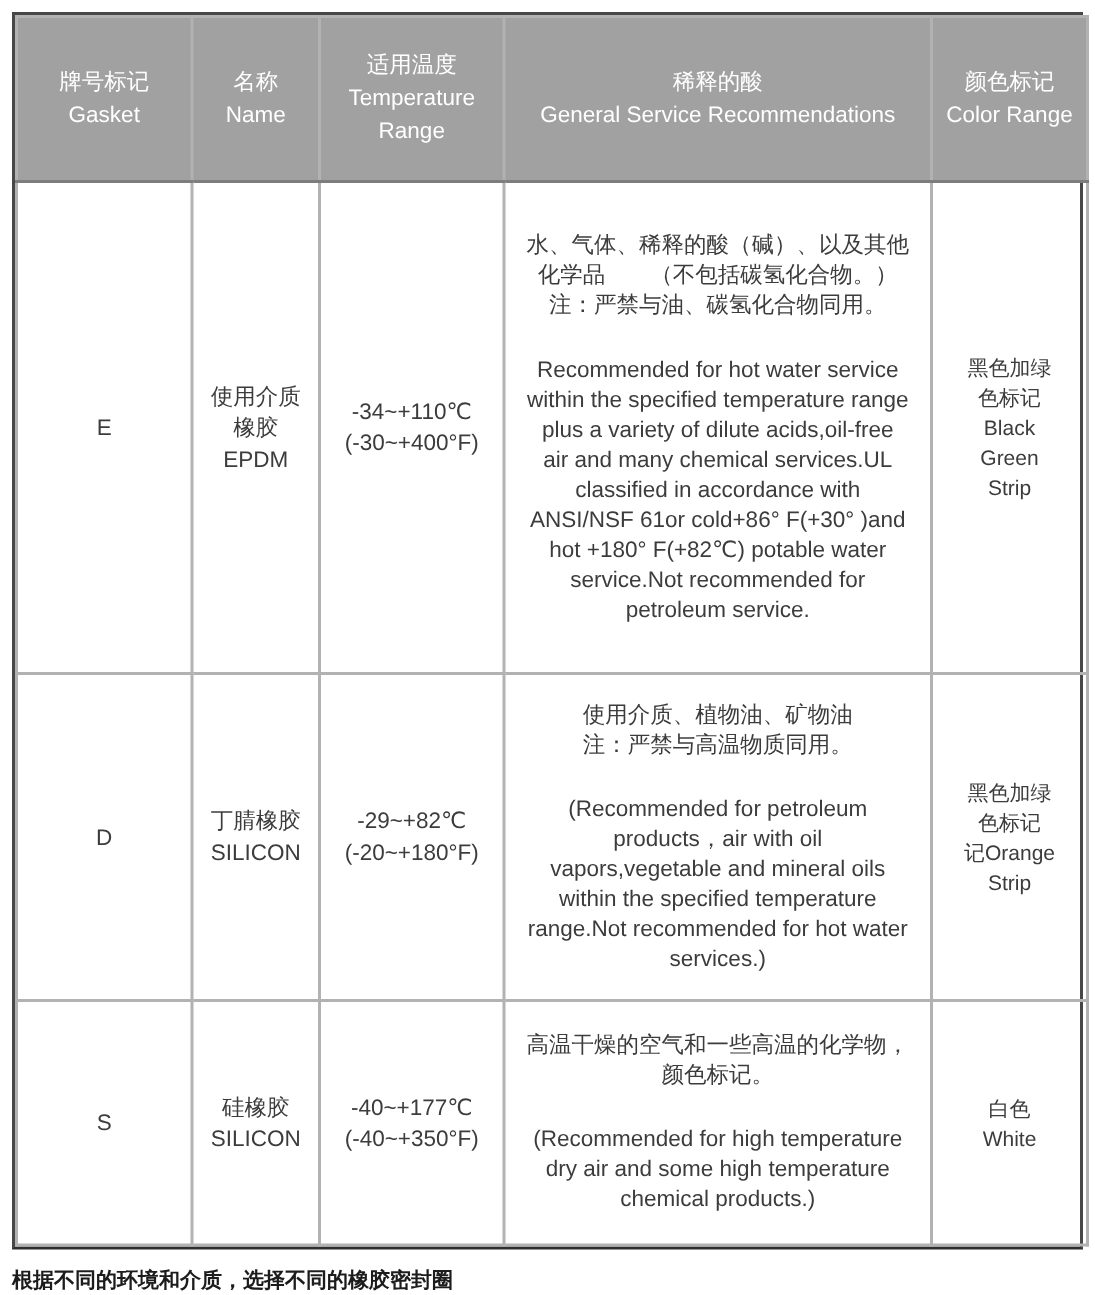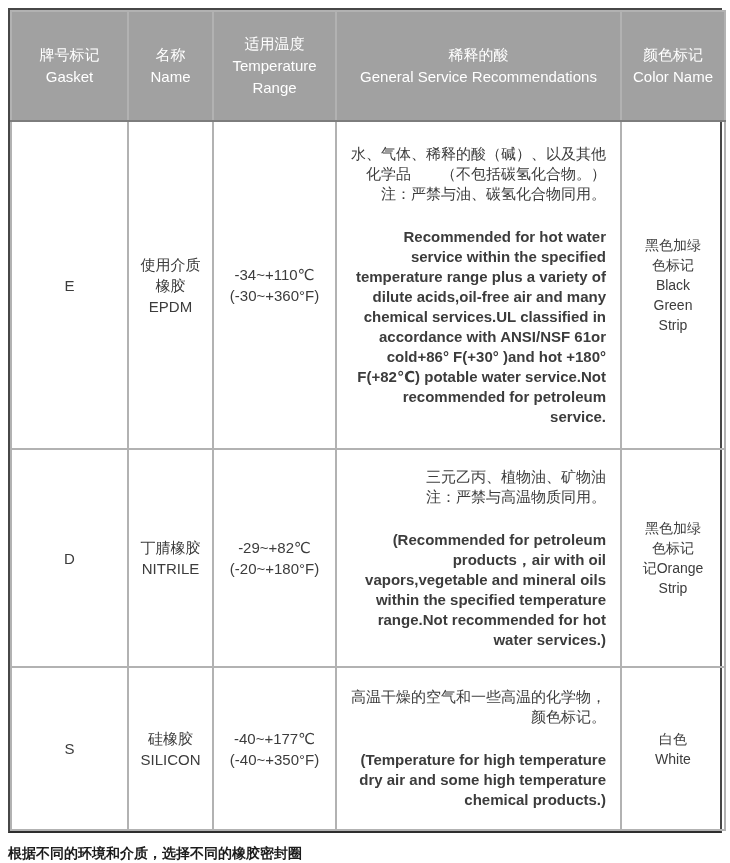--- a/index.html
+++ b/index.html
@@ -42,29 +42,29 @@
     height: 110px;
   }
   tbody td {
     font-size: 15px;
     line-height: 21px;
     color: #3c3c3c;
   }
   .pre { white-space: pre-line; }
   .c-center { text-align: center; }
   .c-service {
-    text-align: right;
+    text-align: center;
     padding: 14px 14px;
   }
   .c-service .para {
     margin: 0;
     font-size: 15px;
     line-height: 20px;
   }
-  .c-service .para + .para { margin-top: 23px; font-weight: bold; }
+  .c-service .para + .para { margin-top: 23px; }
   .c-color {
     font-size: 14px;
     line-height: 20px;
     padding: 2px 19px;
   }
   .row-e { height: 328px; }
   .row-d { height: 218px; }
   .row-s { height: 163px; }
   .footer {
     margin-top: 12px;
@@ -92,62 +92,62 @@
           <th class="pre">牌号标记
 Gasket</th>
           <th class="pre">名称
 Name</th>
           <th class="pre">适用温度
 Temperature
 Range</th>
           <th class="pre">稀释的酸
 General Service Recommendations</th>
           <th class="pre">颜色标记
-Color Name</th>
+Color Range</th>
         </tr>
       </thead>
       <tbody>
         <tr class="row-e">
           <td class="c-center">E</td>
           <td class="c-center pre">使用介质
 橡胶
 EPDM</td>
           <td class="c-center pre">-34~+110℃
-(-30~+360°F)</td>
+(-30~+400°F)</td>
           <td class="c-service">
             <p class="para pre">水、气体、稀释的酸（碱）、以及其他化学品　　（不包括碳氢化合物。）注：严禁与油、碳氢化合物同用。</p>
             <p class="para pre">Recommended for hot water service within the specified temperature range plus a variety of dilute acids,oil-free air and many chemical services.UL classified in accordance with ANSI/NSF 61or cold+86° F(+30° )and hot +180° F(+82℃) potable water service.Not recommended for petroleum service.</p>
           </td>
           <td class="c-center pre c-color">黑色加绿色标记
 Black Green
 Strip</td>
         </tr>
         <tr class="row-d">
           <td class="c-center">D</td>
           <td class="c-center pre">丁腈橡胶
-NITRILE</td>
+SILICON</td>
           <td class="c-center pre">-29~+82℃
 (-20~+180°F)</td>
           <td class="c-service">
-            <p class="para pre">三元乙丙、植物油、矿物油
+            <p class="para pre">使用介质、植物油、矿物油
 注：严禁与高温物质同用。</p>
             <p class="para pre">(Recommended for petroleum products，air with oil vapors,vegetable and mineral oils within the specified temperature range.Not recommended for hot water services.)</p>
           </td>
           <td class="c-center pre c-color">黑色加绿色标记
 记Orange Strip</td>
         </tr>
         <tr class="row-s">
           <td class="c-center">S</td>
           <td class="c-center pre">硅橡胶
 SILICON</td>
           <td class="c-center pre">-40~+177℃
 (-40~+350°F)</td>
           <td class="c-service">
             <p class="para pre">高温干燥的空气和一些高温的化学物，颜色标记。</p>
-            <p class="para pre">(Temperature for high temperature dry air and some high temperature chemical products.)</p>
+            <p class="para pre">(Recommended for high temperature dry air and some high temperature chemical products.)</p>
           </td>
           <td class="c-center pre c-color">白色
 White</td>
         </tr>
       </tbody>
     </table>
   </div>
   <div class="footer">根据不同的环境和介质，选择不同的橡胶密封圈</div>
 </div>
 

